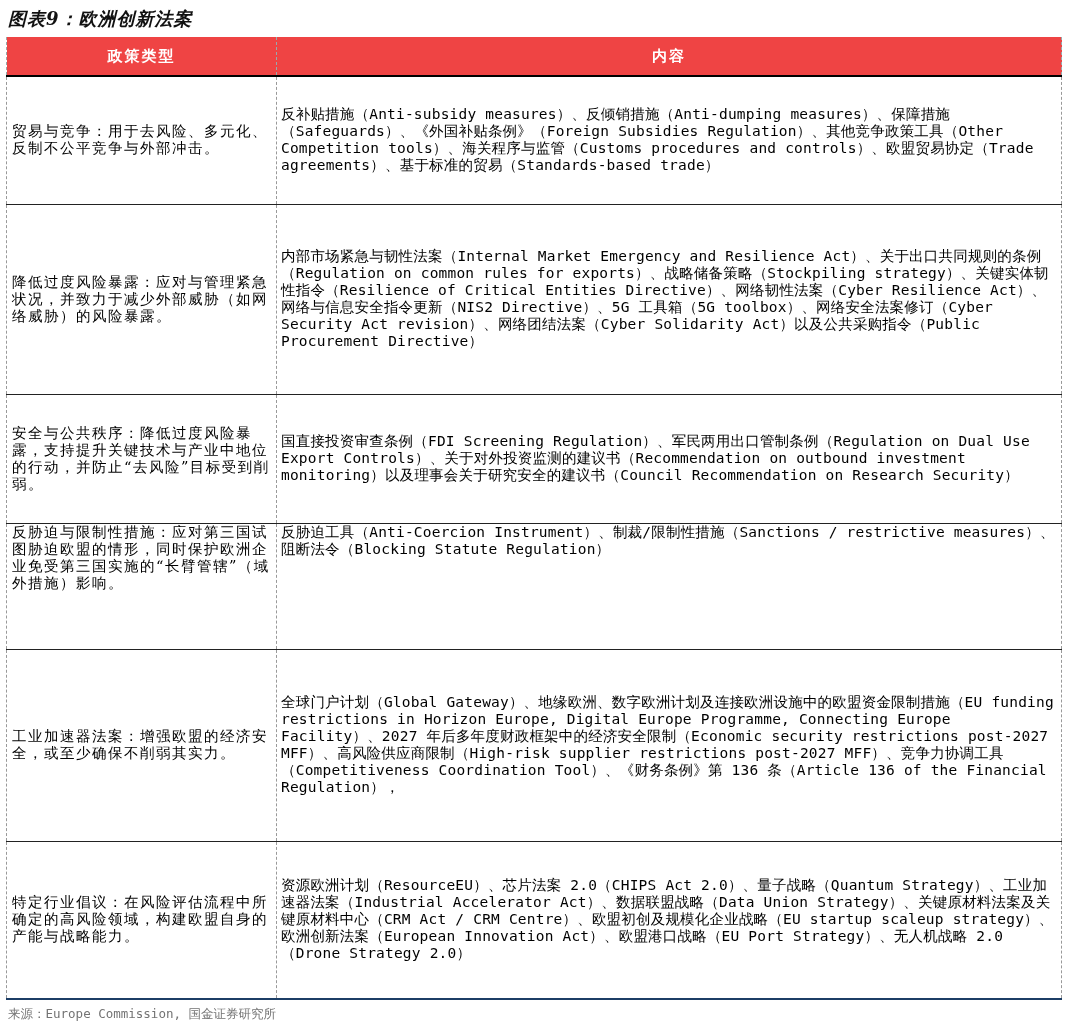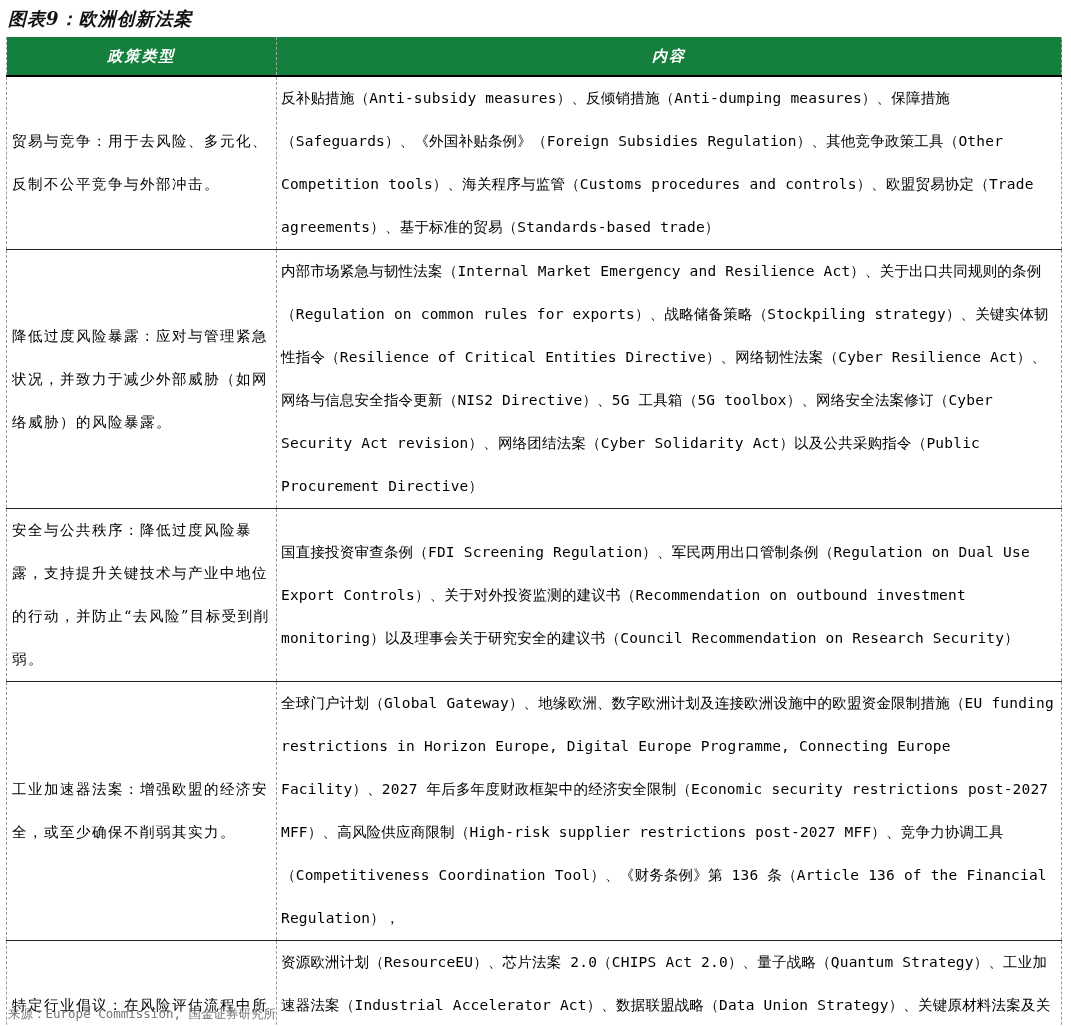--- a/index.html
+++ b/index.html
@@ -1,24 +1,24 @@
 <!DOCTYPE html>
 <html><head>
 <meta charset="utf-8">
 <style>
   html, body { margin:0; padding:0; background:#ffffff; }
   body { width:1071px; height:1026px; position:relative; overflow:hidden;
          font-family:"DejaVu Sans Mono","Liberation Mono",monospace; color:#000; }
   .title { position:absolute; left:8px; top:7px; font-family:"DejaVu Serif","Liberation Serif",serif;
            font-style:italic; font-weight:bold; font-size:18px; letter-spacing:1px; color:#111; }
   table { position:absolute; left:6px; top:37px; width:1056px; border-collapse:collapse; table-layout:fixed; }
-  th { background:#15803d; color:#fff; height:36px; font-family:"DejaVu Serif","Liberation Serif",serif;
+  th { background:#ef4444; color:#fff; height:36px; font-family:"DejaVu Serif","Liberation Serif",serif;
        font-weight:bold; font-size:15px; text-align:center; border-left:1px dashed #9aa; border-right:1px dashed #9aa;
-       border-bottom:2px solid #000; letter-spacing:2px;font-style:italic; }
-  td { vertical-align:middle; font-size:14.5px; line-height:43px; border-bottom:1.5px solid #222;
+       border-bottom:2px solid #000; letter-spacing:2px; }
+  td { vertical-align:middle; font-size:14.5px; line-height:17px; border-bottom:1.5px solid #222;
        border-left:1px dashed #999; border-right:1px dashed #999; padding:0 3px 0 4px; }
   td.type { font-family:"DejaVu Serif","Liberation Serif",serif; font-size:14.5px; letter-spacing:1.5px; padding-left:5px; padding-right:4px; }
   td.type b { font-weight:normal; }
   td.content { letter-spacing:0.2px; }
   tr.last td { border-bottom:2px solid #1c3e66; }
   .source { position:absolute; left:8px; top:1006px; font-size:12.5px; color:#737373; }
   .col1 { width:270px; }
 </style>
 </head>
 <body>
@@ -42,20 +42,24 @@
       <td class="content">反补贴措施（Anti-subsidy measures）、反倾销措施（Anti-dumping measures）、保障措施（Safeguards）、《外国补贴条例》（Foreign Subsidies Regulation）、其他竞争政策工具（Other Competition tools）、海关程序与监管（Customs procedures and controls）、欧盟贸易协定（Trade agreements）、基于标准的贸易（Standards-based trade）</td>
     </tr>
     <tr style="height:190px">
       <td class="type"><b>降低过度风险暴露：</b><span>应对与管理紧急状况，并致力于减少外部威胁（如网络威胁）的风险暴露。</span></td>
       <td class="content">内部市场紧急与韧性法案（Internal Market Emergency and Resilience Act）、关于出口共同规则的条例（Regulation on common rules for exports）、战略储备策略（Stockpiling strategy）、关键实体韧性指令（Resilience of Critical Entities Directive）、网络韧性法案（Cyber Resilience Act）、网络与信息安全指令更新（NIS2 Directive）、5G 工具箱（5G toolbox）、网络安全法案修订（Cyber Security Act revision）、网络团结法案（Cyber Solidarity Act）以及公共采购指令（Public Procurement Directive）</td>
     </tr>
     <tr style="height:129px">
       <td class="type"><b>安全与公共秩序：</b><span>降低过度风险暴露，支持提升关键技术与产业中地位的行动，并防止“去风险”目标受到削弱。</span></td>
       <td class="content">国直接投资审查条例（FDI Screening Regulation）、军民两用出口管制条例（Regulation on Dual Use Export Controls）、关于对外投资监测的建议书（Recommendation on outbound investment monitoring）以及理事会关于研究安全的建议书（Council Recommendation on Research Security）</td>
     </tr>
+    <tr style="height:126px">
+      <td class="type" style="vertical-align:top"><b>反胁迫与限制性措施：</b><span>应对第三国试图胁迫欧盟的情形，同时保护欧洲企业免受第三国实施的“长臂管辖”（域外措施）影响。</span></td>
+      <td class="content" style="vertical-align:top">反胁迫工具（Anti-Coercion Instrument）、制裁/限制性措施（Sanctions / restrictive measures）、阻断法令（Blocking Statute Regulation）</td>
+    </tr>
     <tr style="height:192px">
       <td class="type"><b>工业加速器法案：</b><span>增强欧盟的经济安全，或至少确保不削弱其实力。</span></td>
       <td class="content">全球门户计划（Global Gateway）、地缘欧洲、数字欧洲计划及连接欧洲设施中的欧盟资金限制措施（EU funding restrictions in Horizon Europe, Digital Europe Programme, Connecting Europe Facility）、2027 年后多年度财政框架中的经济安全限制（Economic security restrictions post-2027 MFF）、高风险供应商限制（High-risk supplier restrictions post-2027 MFF）、竞争力协调工具（Competitiveness Coordination Tool）、《财务条例》第 136 条（Article 136 of the Financial Regulation），</td>
     </tr>
     <tr class="last" style="height:158px">
       <td class="type"><b>特定行业倡议：</b><span>在风险评估流程中所确定的高风险领域，构建欧盟自身的产能与战略能力。</span></td>
       <td class="content">资源欧洲计划（ResourceEU）、芯片法案 2.0（CHIPS Act 2.0）、量子战略（Quantum Strategy）、工业加速器法案（Industrial Accelerator Act）、数据联盟战略（Data Union Strategy）、关键原材料法案及关键原材料中心（CRM Act / CRM Centre）、欧盟初创及规模化企业战略（EU startup scaleup strategy）、欧洲创新法案（European Innovation Act）、欧盟港口战略（EU Port Strategy）、无人机战略 2.0（Drone Strategy 2.0）</td>
     </tr>
   </tbody>
 </table>

